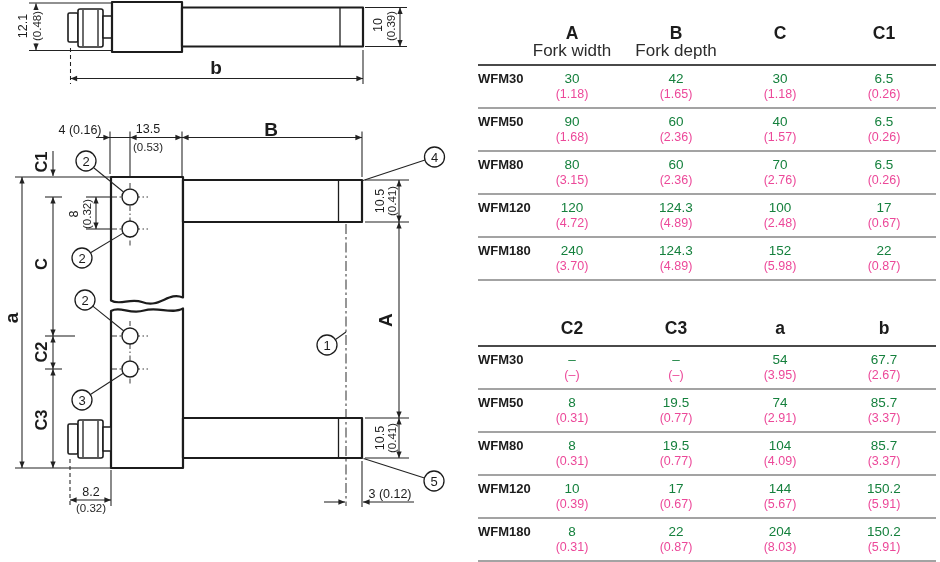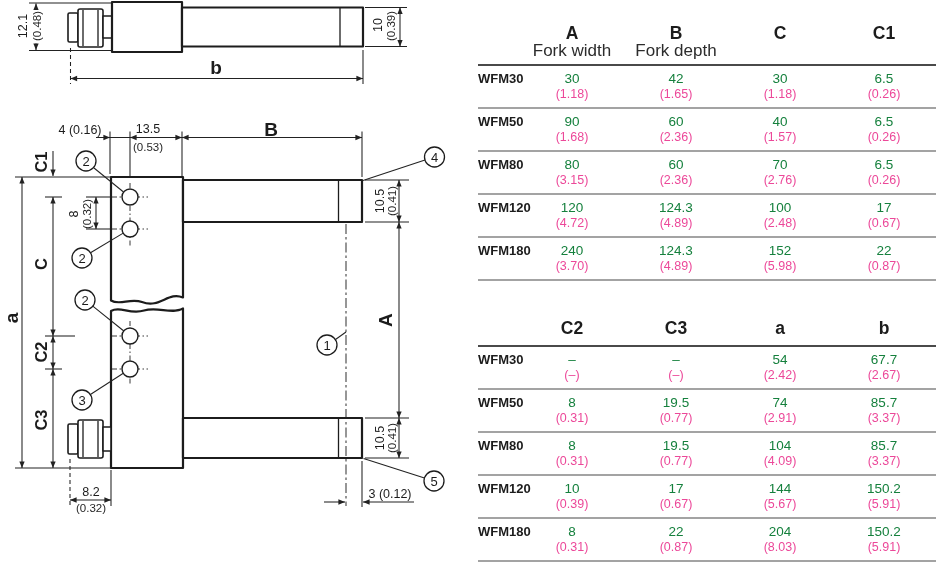--- a/index.html
+++ b/index.html
@@ -375,21 +375,21 @@
         <td>
             <div class="mm">–</div>
             <div class="inch">(–)</div>
           </td>
         <td>
             <div class="mm">–</div>
             <div class="inch">(–)</div>
           </td>
         <td>
             <div class="mm">54</div>
-            <div class="inch">(2.42)</div>
+            <div class="inch">(3.95)</div>
           </td>
         <td>
             <div class="mm">67.7</div>
             <div class="inch">(2.67)</div>
           </td>
       </tr>
       <tr>
         <td class="rowlabel">WFM50</td>
         <td>
             <div class="mm">8</div>

